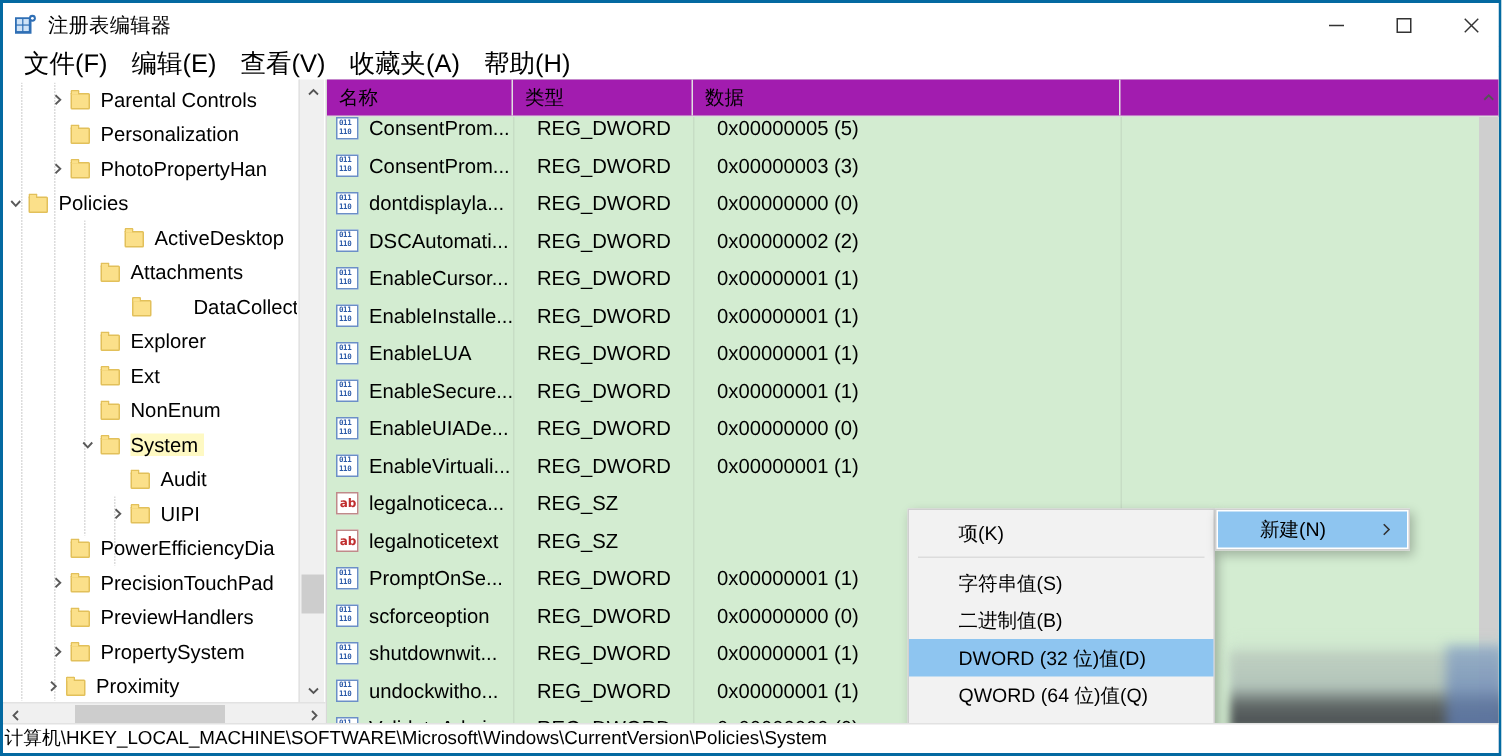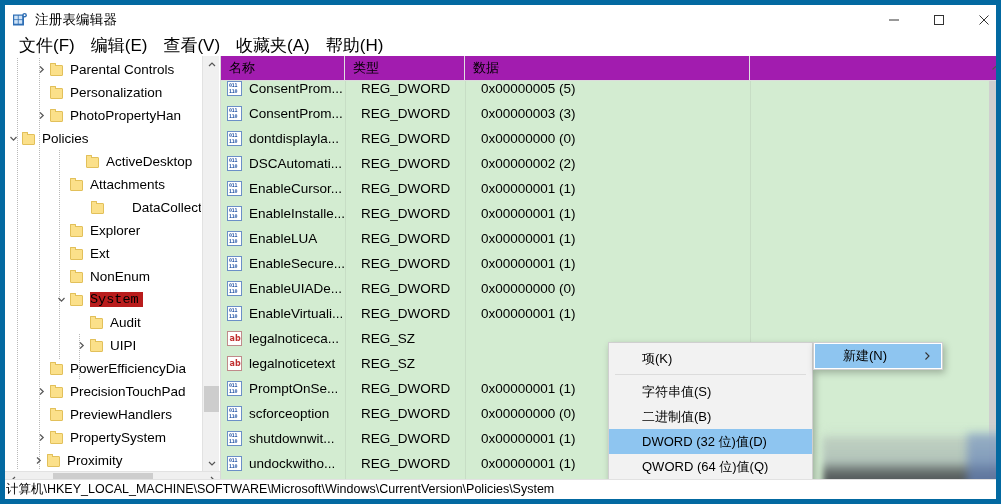--- a/index.html
+++ b/index.html
@@ -8,21 +8,21 @@
     overflow: hidden;
     background: #ffffff;
     font-family: "Liberation Sans", "DejaVu Sans", sans-serif;
     -webkit-font-smoothing: antialiased;
   }
   #app {
     position: relative;
     width: 1001px; height: 504px;
     background: #ffffff;
     box-sizing: border-box;
-    border: 5px solid #0369a1;
+    border: 2px solid #0369a1;
     overflow: hidden;
   }
 
   
   #titlebar {
     position: absolute; left: 0; top: 0; width: 1001px; height: 29px;
     background: #ffffff;
     display: flex; align-items: center;
   }
   #title-icon {
@@ -94,21 +94,21 @@
     border-radius: 0 1px 1px 1px;
     display: block;
   }
   .folder i::before {
     content: ""; position: absolute; left: -1px; top: -3px;
     width: 6px; height: 3px; background: #fbe08a;
     border: 1px solid #e2c05a; border-bottom: none; box-sizing: border-box;
     border-radius: 1px 1px 0 0;
   }
   .tnode .tlabel { padding-right: 4px; }
-  .tnode.sel .tlabel { background: #b91c1c; font-family: Liberation Mono, monospace; }
+  .tnode.sel .tlabel { background: #fef9c3; }
   .chev { display: block; }
 
   
   .guide {
     position: absolute; top: 0; width: 1px; height: 100%;
     background-image: linear-gradient(to bottom, #b9b9b9 1px, transparent 1px);
     background-size: 1px 2px;
   }
 
   

